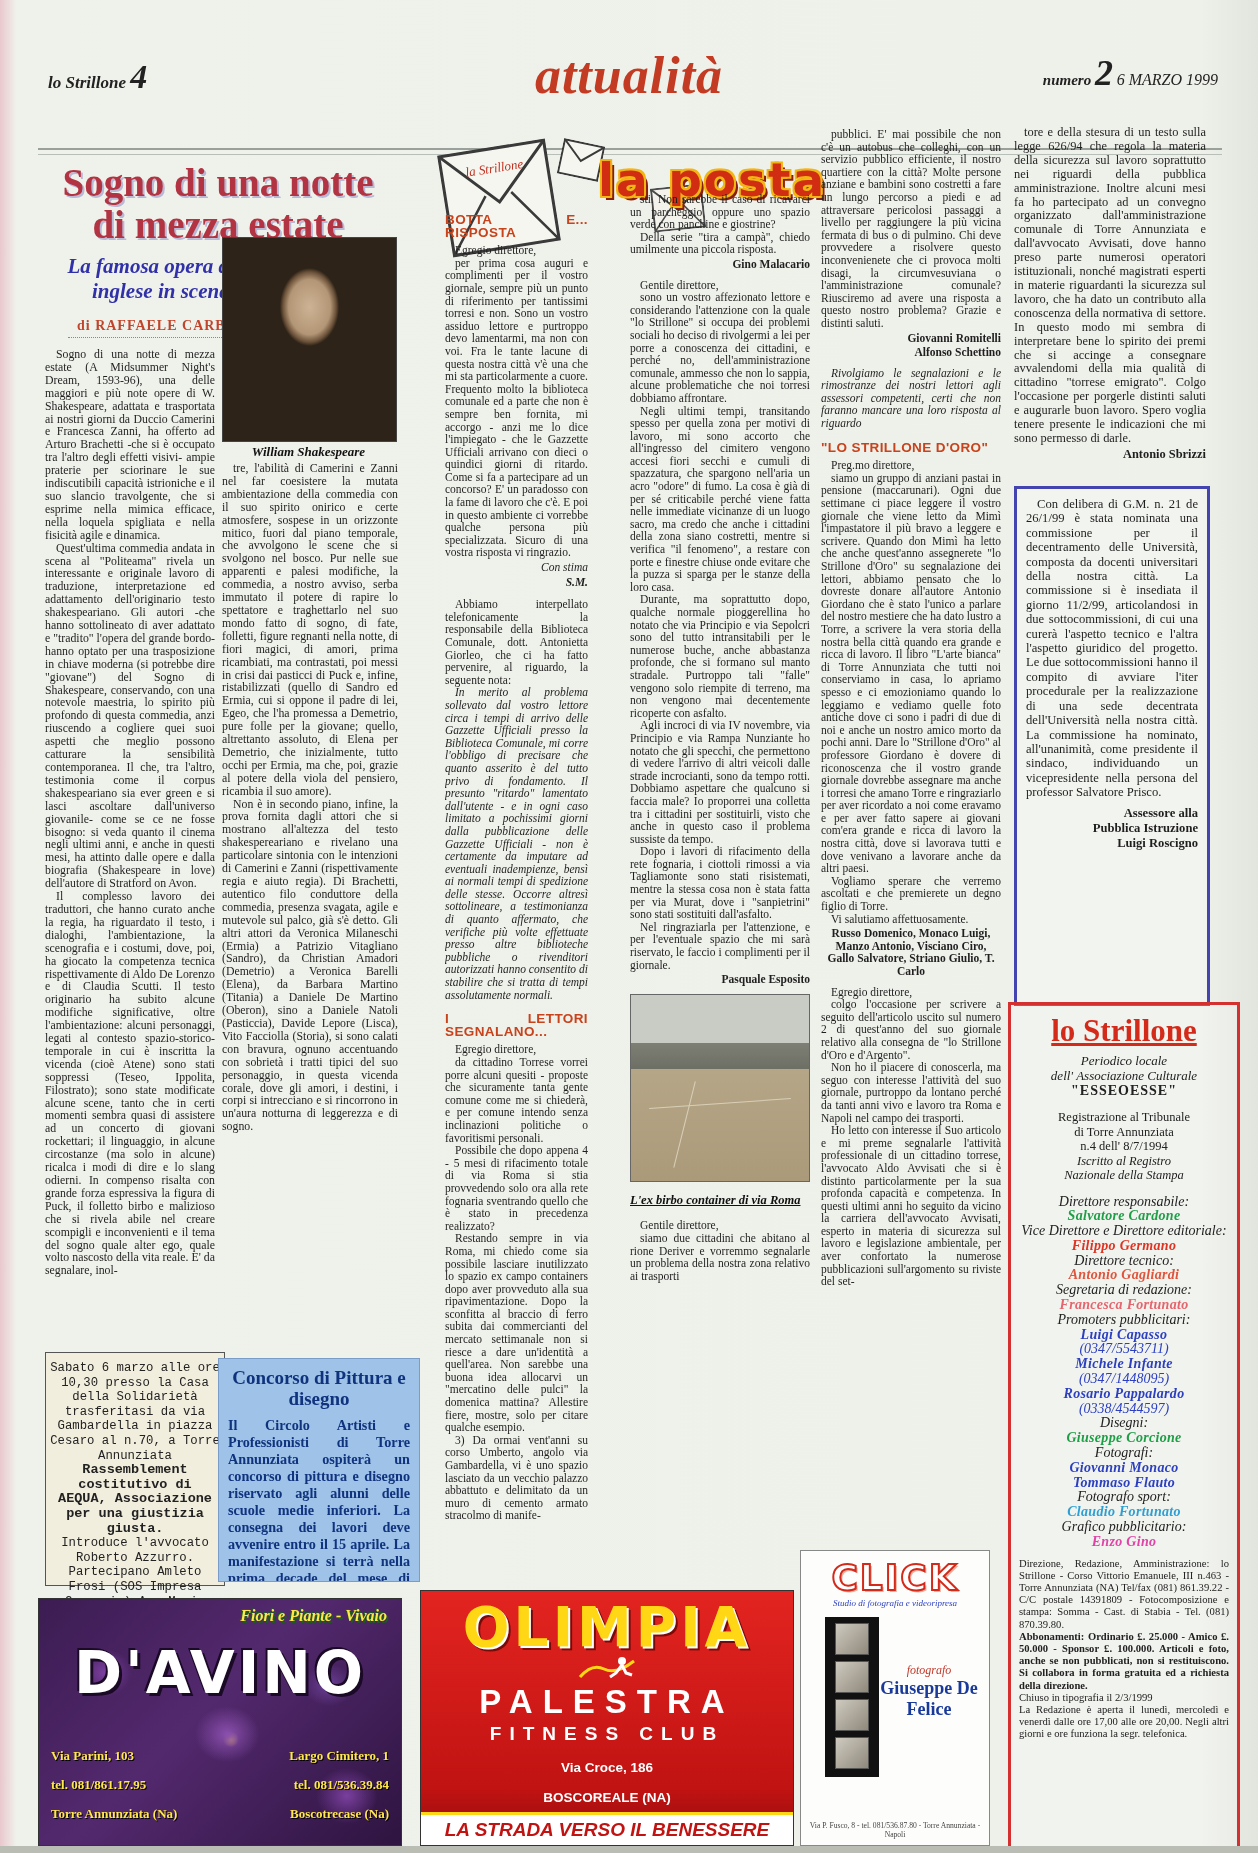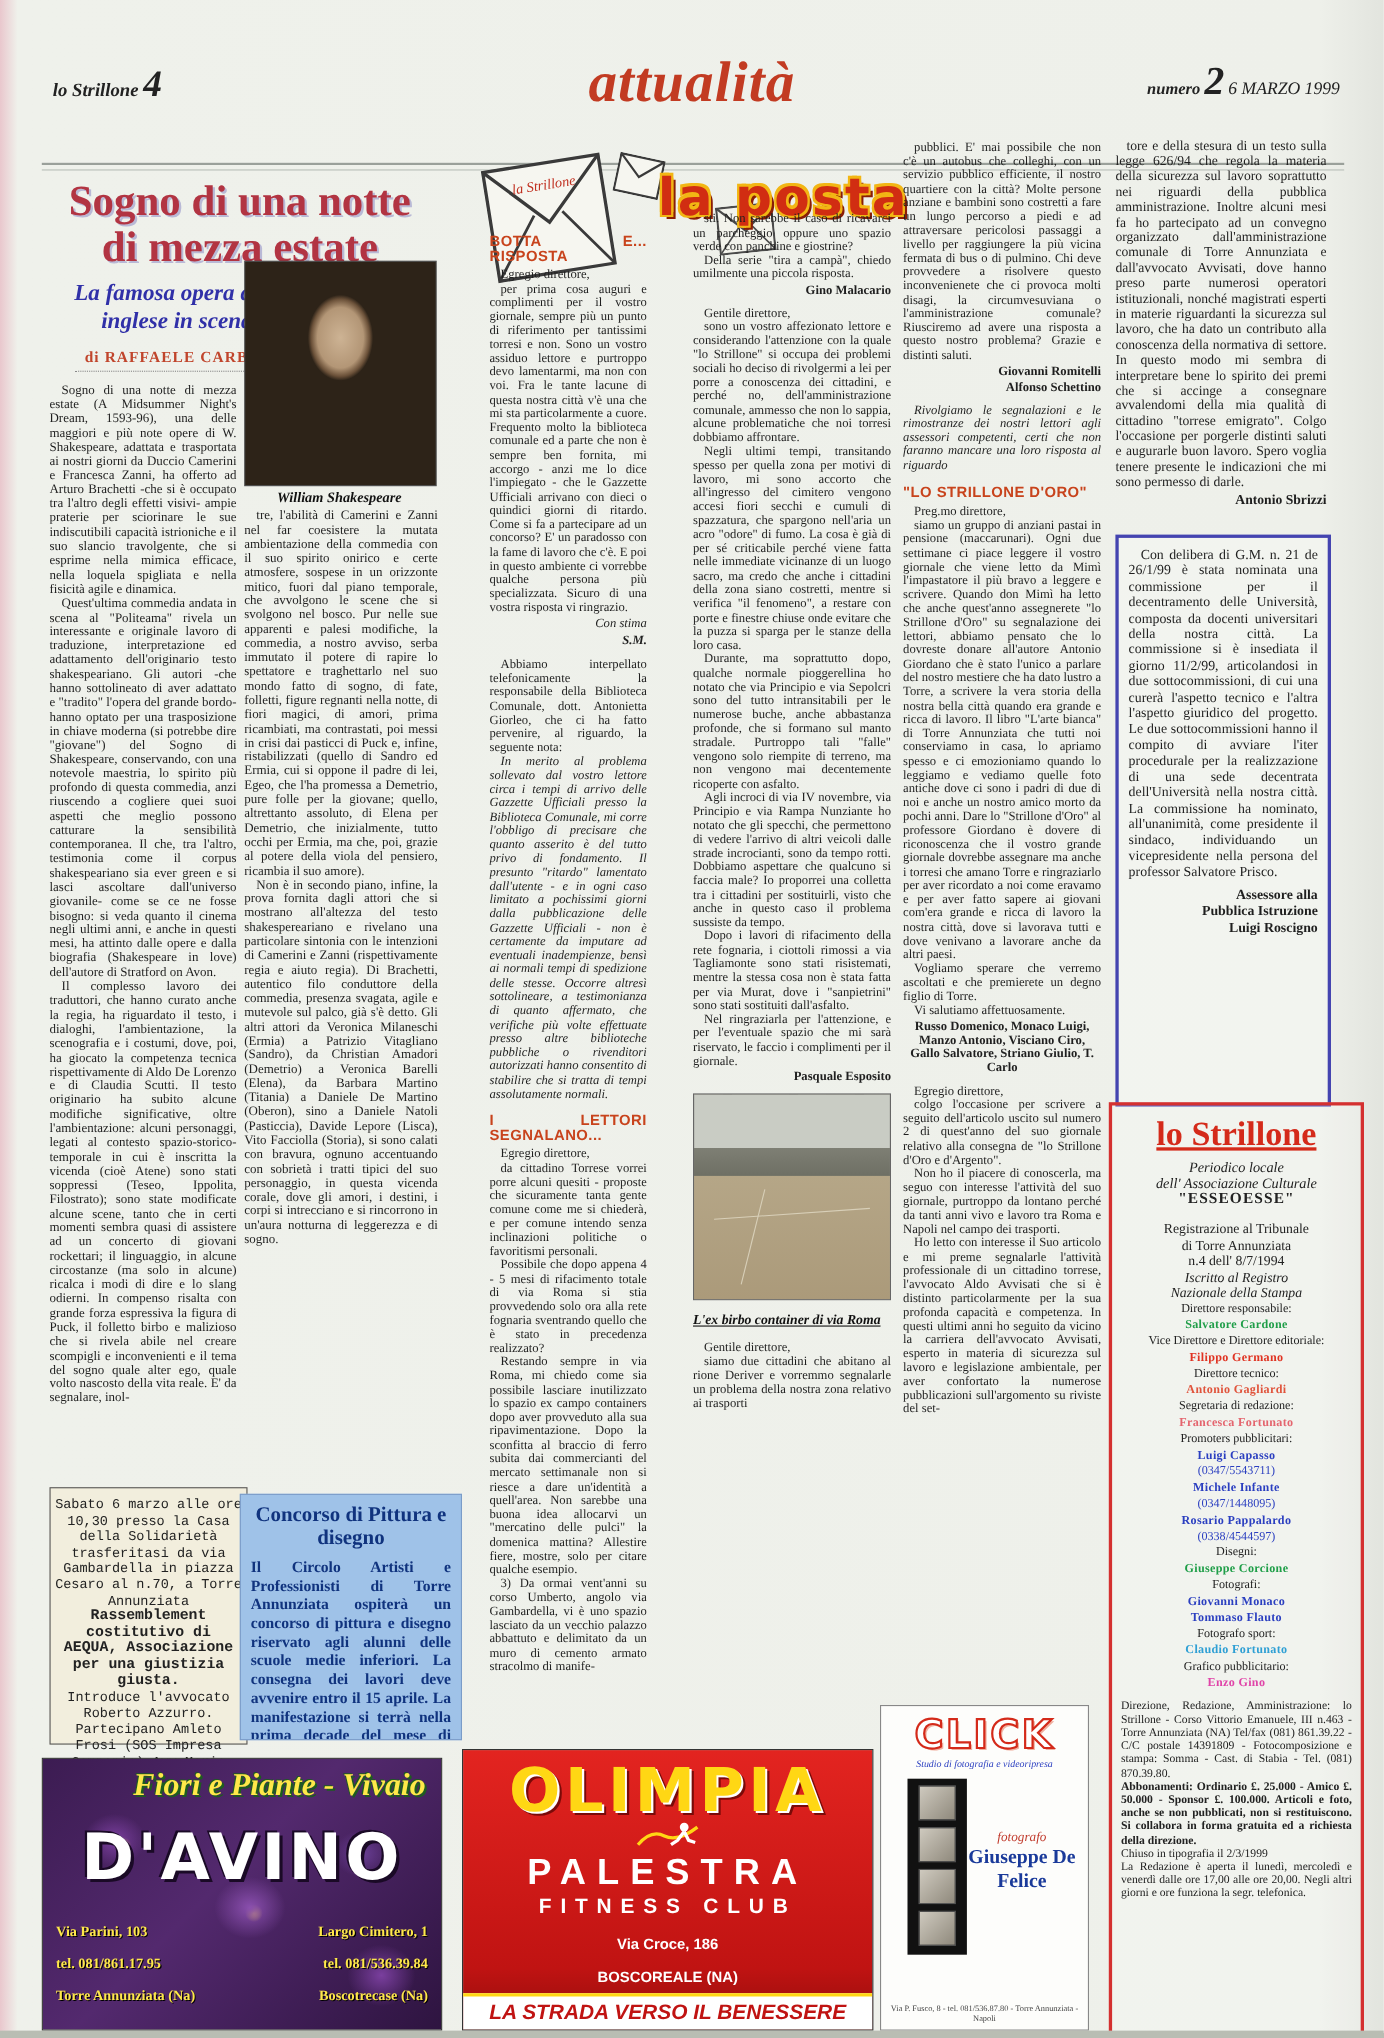--- a/index.html
+++ b/index.html
@@ -57,39 +57,39 @@
   .bluebox .para{margin:0;text-indent:11px;}
   .dlsig{font-weight:bold;text-align:right;margin:0;line-height:15px;}
   .redbox{border:3px solid #d43030;padding:10px 8px 8px 8px;text-align:center;color:#222;
           overflow:hidden;background:rgba(255,255,255,.2);}
   .redbox h2{margin:0;font-size:31px;line-height:32px;color:#d42a1a;text-decoration:underline;
              font-weight:bold;font-family:"Liberation Serif",serif;}
   .rb-sub{font-style:italic;font-size:13px;line-height:15px;margin-top:6px;}
   .rb-sub .caps{font-style:normal;font-weight:bold;font-size:14px;letter-spacing:1px;}
   .rb-reg{font-size:12.5px;line-height:14.5px;margin-top:12px;}
   .rb-reg .it{font-style:italic;}
-  .roles{font-size:11px;line-height:14.8px;}
+  .roles{margin-top:12px;font-size:14px;line-height:14.8px;font-style:italic;}
   .roles .lbl{color:#222;}
   .roles .nm{font-weight:bold;letter-spacing:.3px;}
   .green{color:#1f9e48}.redn{color:#e03322}.salmon{color:#e0543c}.pink{color:#e4656e}
   .blue{color:#2b3fc0}.cyan{color:#2e9fd4}.magenta{color:#e044a8}
   .admin{margin-top:8px;font-size:10.6px;line-height:12.2px;text-align:justify;}
   .admin .para{margin:0;}
   .admin .para:nth-child(2){font-weight:bold;}
   
   .davino{background:
       radial-gradient(40px 34px at 18% 30%, #7a3f9e 0%, rgba(0,0,0,0) 70%),
       radial-gradient(46px 40px at 52% 55%, #8a4fae 0%, rgba(0,0,0,0) 70%),
       radial-gradient(36px 30px at 80% 35%, #6a3f96 0%, rgba(0,0,0,0) 70%),
       radial-gradient(10px 10px at 20% 32%, #f2d430 0%, rgba(0,0,0,0) 80%),
       radial-gradient(10px 10px at 53% 57%, #f2d430 0%, rgba(0,0,0,0) 80%),
       radial-gradient(44px 40px at 85% 80%, #7a3f9e 0%, rgba(0,0,0,0) 70%),
       linear-gradient(135deg,#3c1c52 0%,#53296e 45%,#2e1440 100%);
       border:1px solid #333;overflow:hidden;}
-  .davino .banner{font-size:29px;font-weight:bold;font-style:italic;color:#ffe84a;
+  .davino .banner{font-size:16px;font-weight:bold;font-style:italic;color:#ffe84a;
       text-shadow:2px 2px 0 #1e5c20,-1px -1px 0 #1e5c20;text-align:right;padding:8px 14px 0 11px;}
   .davino .name{font-family:"DejaVu Sans",sans-serif;font-size:58px;font-weight:bold;color:#ffffff;
       text-align:center;letter-spacing:3px;text-shadow:3px 3px 0 #1a0a26,-2px -2px 0 #1a0a26;margin-top:14px;}
   .davino .addr{position:absolute;bottom:10px;font-size:13px;line-height:16px;font-weight:bold;
       color:#ffe84a;text-shadow:1px 1px 0 #000;}
   .olimpia{background:linear-gradient(180deg,#e32420 0%,#c01312 78%,#8f0d0c 100%);
       border:1px solid #333;overflow:hidden;text-align:center;}
   .olimpia .name{font-family:"DejaVu Sans",sans-serif;font-size:55px;font-weight:bold;
       color:#ffd714;letter-spacing:4px;text-shadow:2px 2px 0 #fff,4px 4px 0 #7a0a08;margin-top:4px;}
   .olimpia .l1{font-family:"Liberation Sans",sans-serif;font-size:33px;font-weight:bold;color:#fff;letter-spacing:10px;margin-top:2px;}

